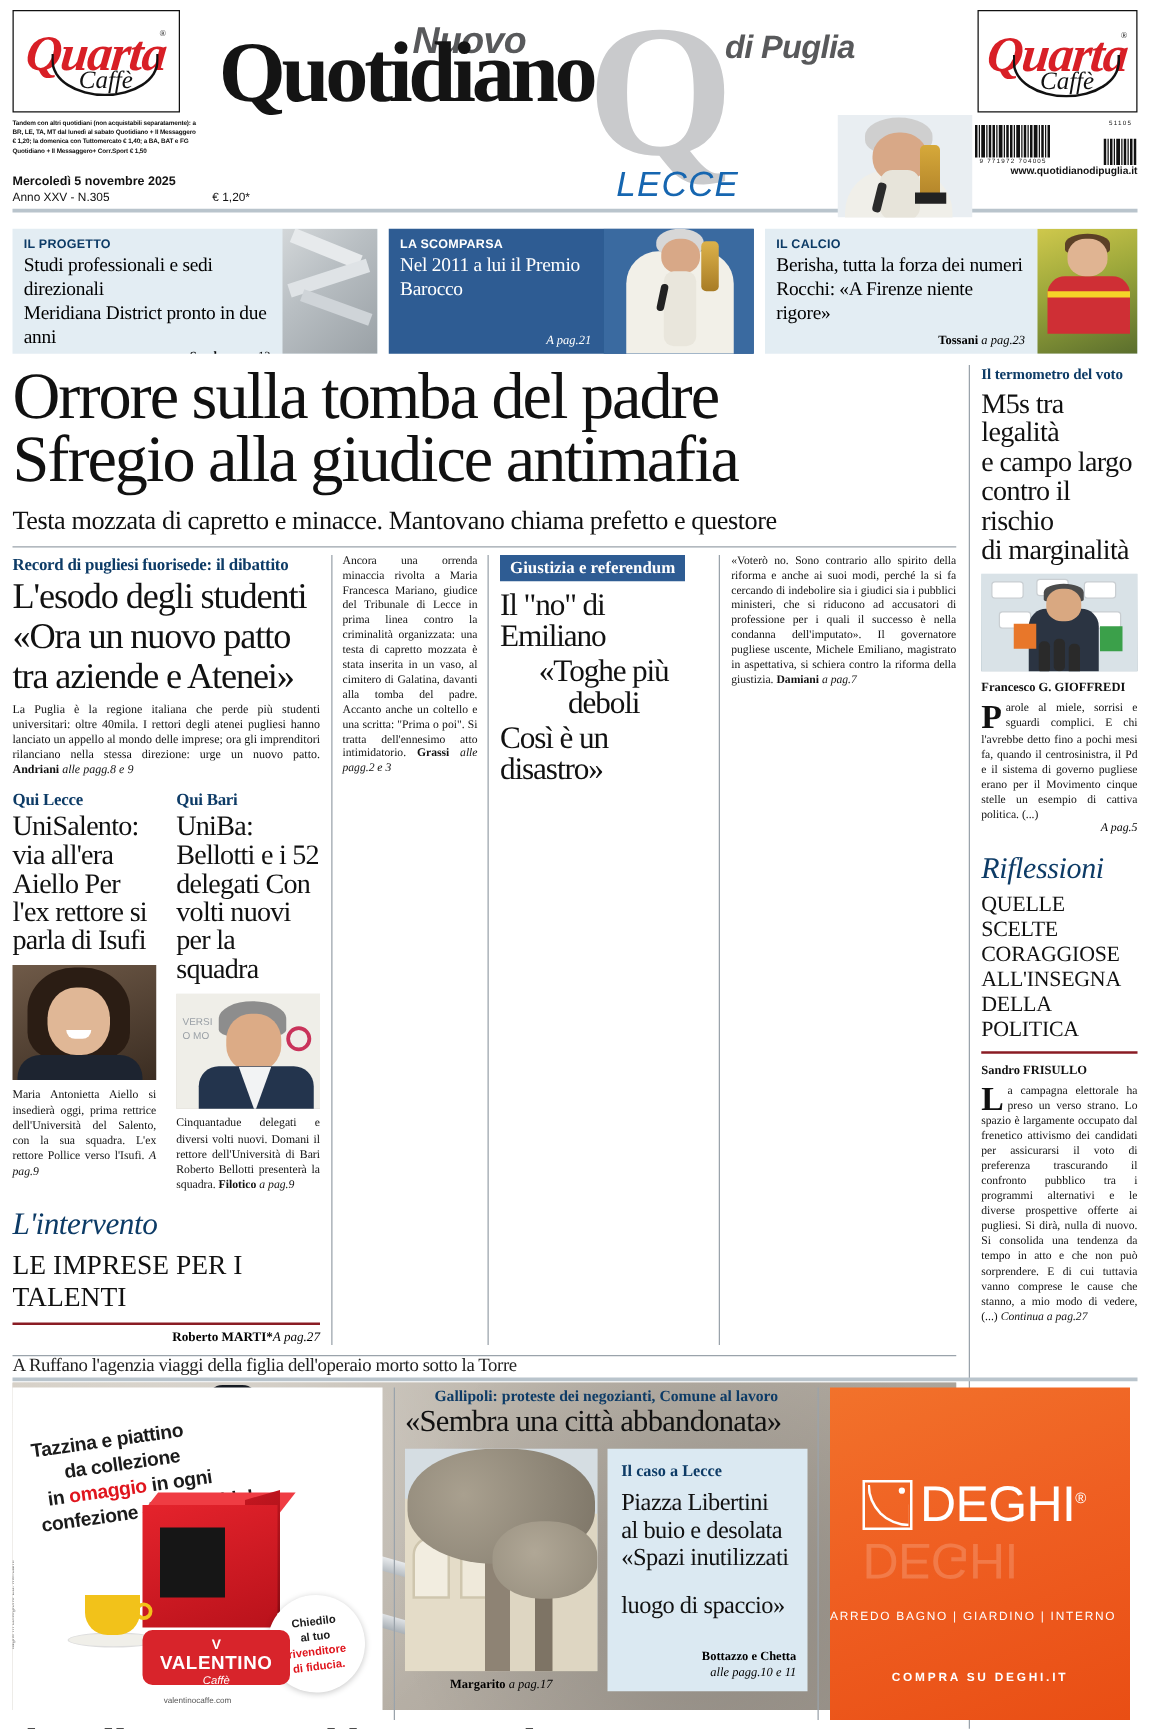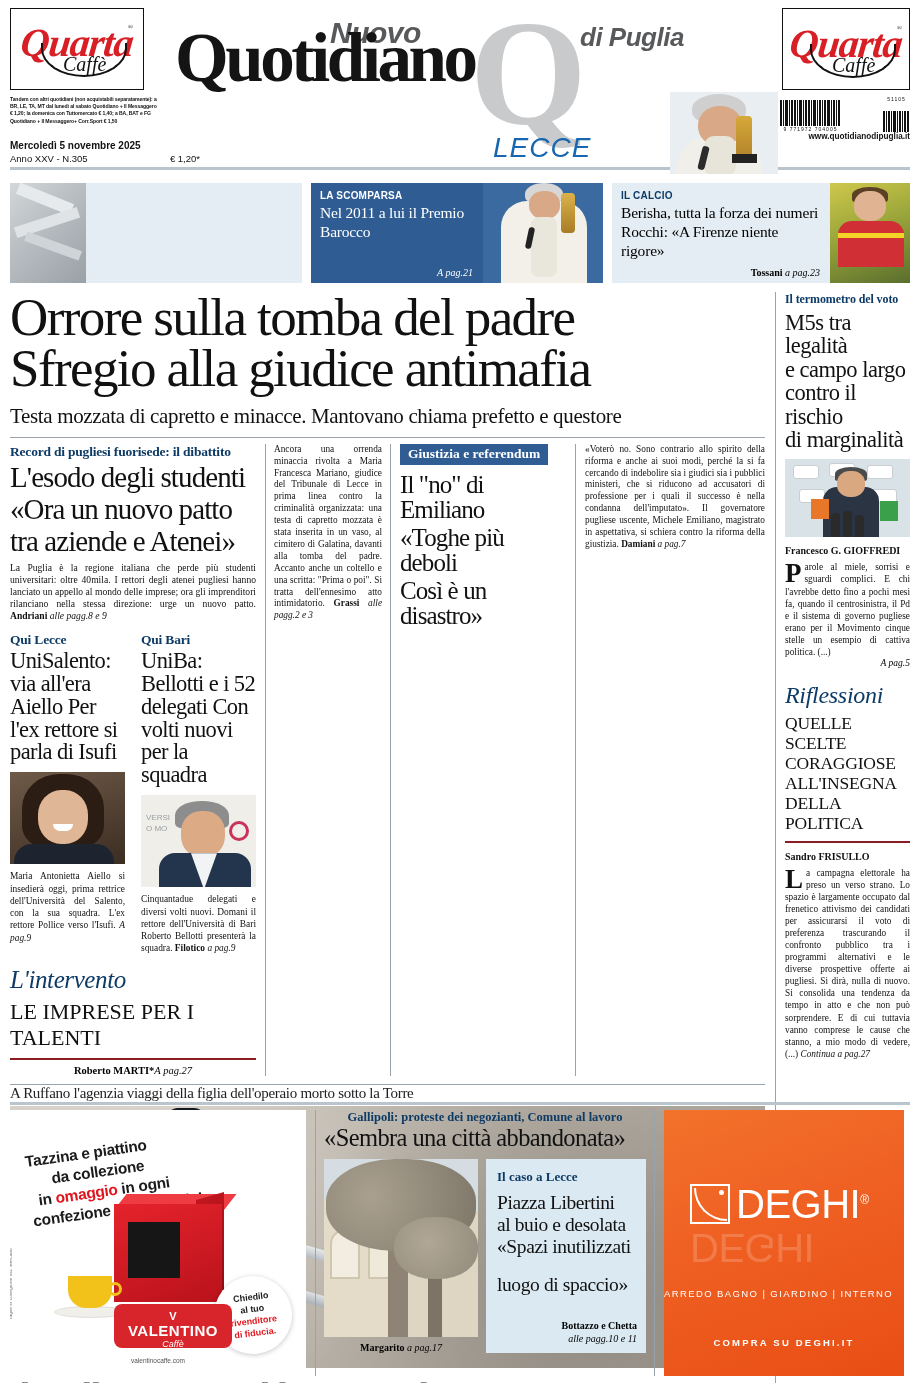--- a/index.html
+++ b/index.html
@@ -274,21 +274,21 @@
   .interv-title {
     font-family:"Liberation Serif", serif; font-style:italic;
     font-size:25px; color:#0d3b66; letter-spacing:-0.4px;
   }
   .interv-sub {
     font-family:"Liberation Serif", serif; font-size:22px;
     letter-spacing:0px; margin-top:5px; color:#111;
   }
   .rule-red { border-top:2.5px solid #8a1c24; margin-top:7px; }
   .byline-row {
-    display:flex; justify-content:center; margin-top:5px;
+    display:flex; justify-content:flex-end; margin-top:5px;
     font-family:"Liberation Serif", serif; font-size:10.5px;
   }
   .byline-row b { font-weight:bold; }
   .byline-row i { font-style:italic; }
 
   
   .center-block { margin-top:8px; }
   .photo-kicker {
     font-family:"Liberation Serif", serif; font-size:15px;
     letter-spacing:-0.3px; color:#222; padding-bottom:4px;
@@ -621,20 +621,28 @@
         </div>
       </div>
     </div>
     <div class="site-url">www.quotidianodipuglia.it</div>
     <div class="head-rule"></div>
   </div>
 
   <div class="teasers">
 
     <div class="teaser t1">
+      <div class="t-text">
+        <div class="t-kicker">IL PROGETTO</div>
+        <div class="t-line">Studi professionali e sedi direzionali</div>
+        <div class="t-line">Meridiana District pronto in due anni</div>
+        <div class="t-ref">
+          <b>Spada</b><i> a pag.13</i>
+        </div>
+      </div>
       <div class="t-img">
         <span class="esc1"></span>
           <span class="esc2"></span>
           <span class="esc3"></span>
       </div>
     </div>
 
     <div class="teaser t2">
       <div class="t-text">
         <div class="t-kicker">LA SCOMPARSA</div>
@@ -744,21 +752,21 @@
           <div class="trio-b">
             <div class="body-sm">
               <span>Ancora una orrenda minaccia rivolta a Maria Francesca Mariano, giudice del Tribunale di Lecce in prima linea contro la criminalità organizzata: una testa di capretto mozzata è stata inserita in un vaso, al cimitero di Galatina, davanti alla tomba del padre. Accanto anche un coltello e una scritta: "Prima o poi". Si tratta dell'ennesimo atto intimidatorio.</span>
               <b>Grassi</b><i> alle pagg.2 e 3</i>
             </div>
           </div>
 
           <div class="trio-c">
             <span class="badge-blue">Giustizia e referendum</span>
             <div class="sub-hl" style="font-size:25px;margin-top:7px;">Il "no" di Emiliano</div>
-            <div class="sub-hl" style="font-size:25px;">«Toghe più deboli</div>
+            <div class="sub-hl" style="font-size:25px;text-align:center;">«Toghe più deboli</div>
             <div class="sub-hl" style="font-size:25px;font-family:Liberation Serif, serif;">Così è un disastro»</div>
           </div>
 
           <div class="trio-d">
             <div class="body-sm">
               <span>«Voterò no. Sono contrario allo spirito della riforma e anche ai suoi modi, perché la si fa cercando di indebolire sia i giudici sia i pubblici ministeri, che si riducono ad accusatori di professione per i quali il successo è nella condanna dell'imputato». Il governatore pugliese uscente, Michele Emiliano, magistrato in aspettativa, si schiera contro la riforma della giustizia.</span>
               <b>Damiani</b><i> a pag.7</i>
             </div>
           </div>
         </div>

